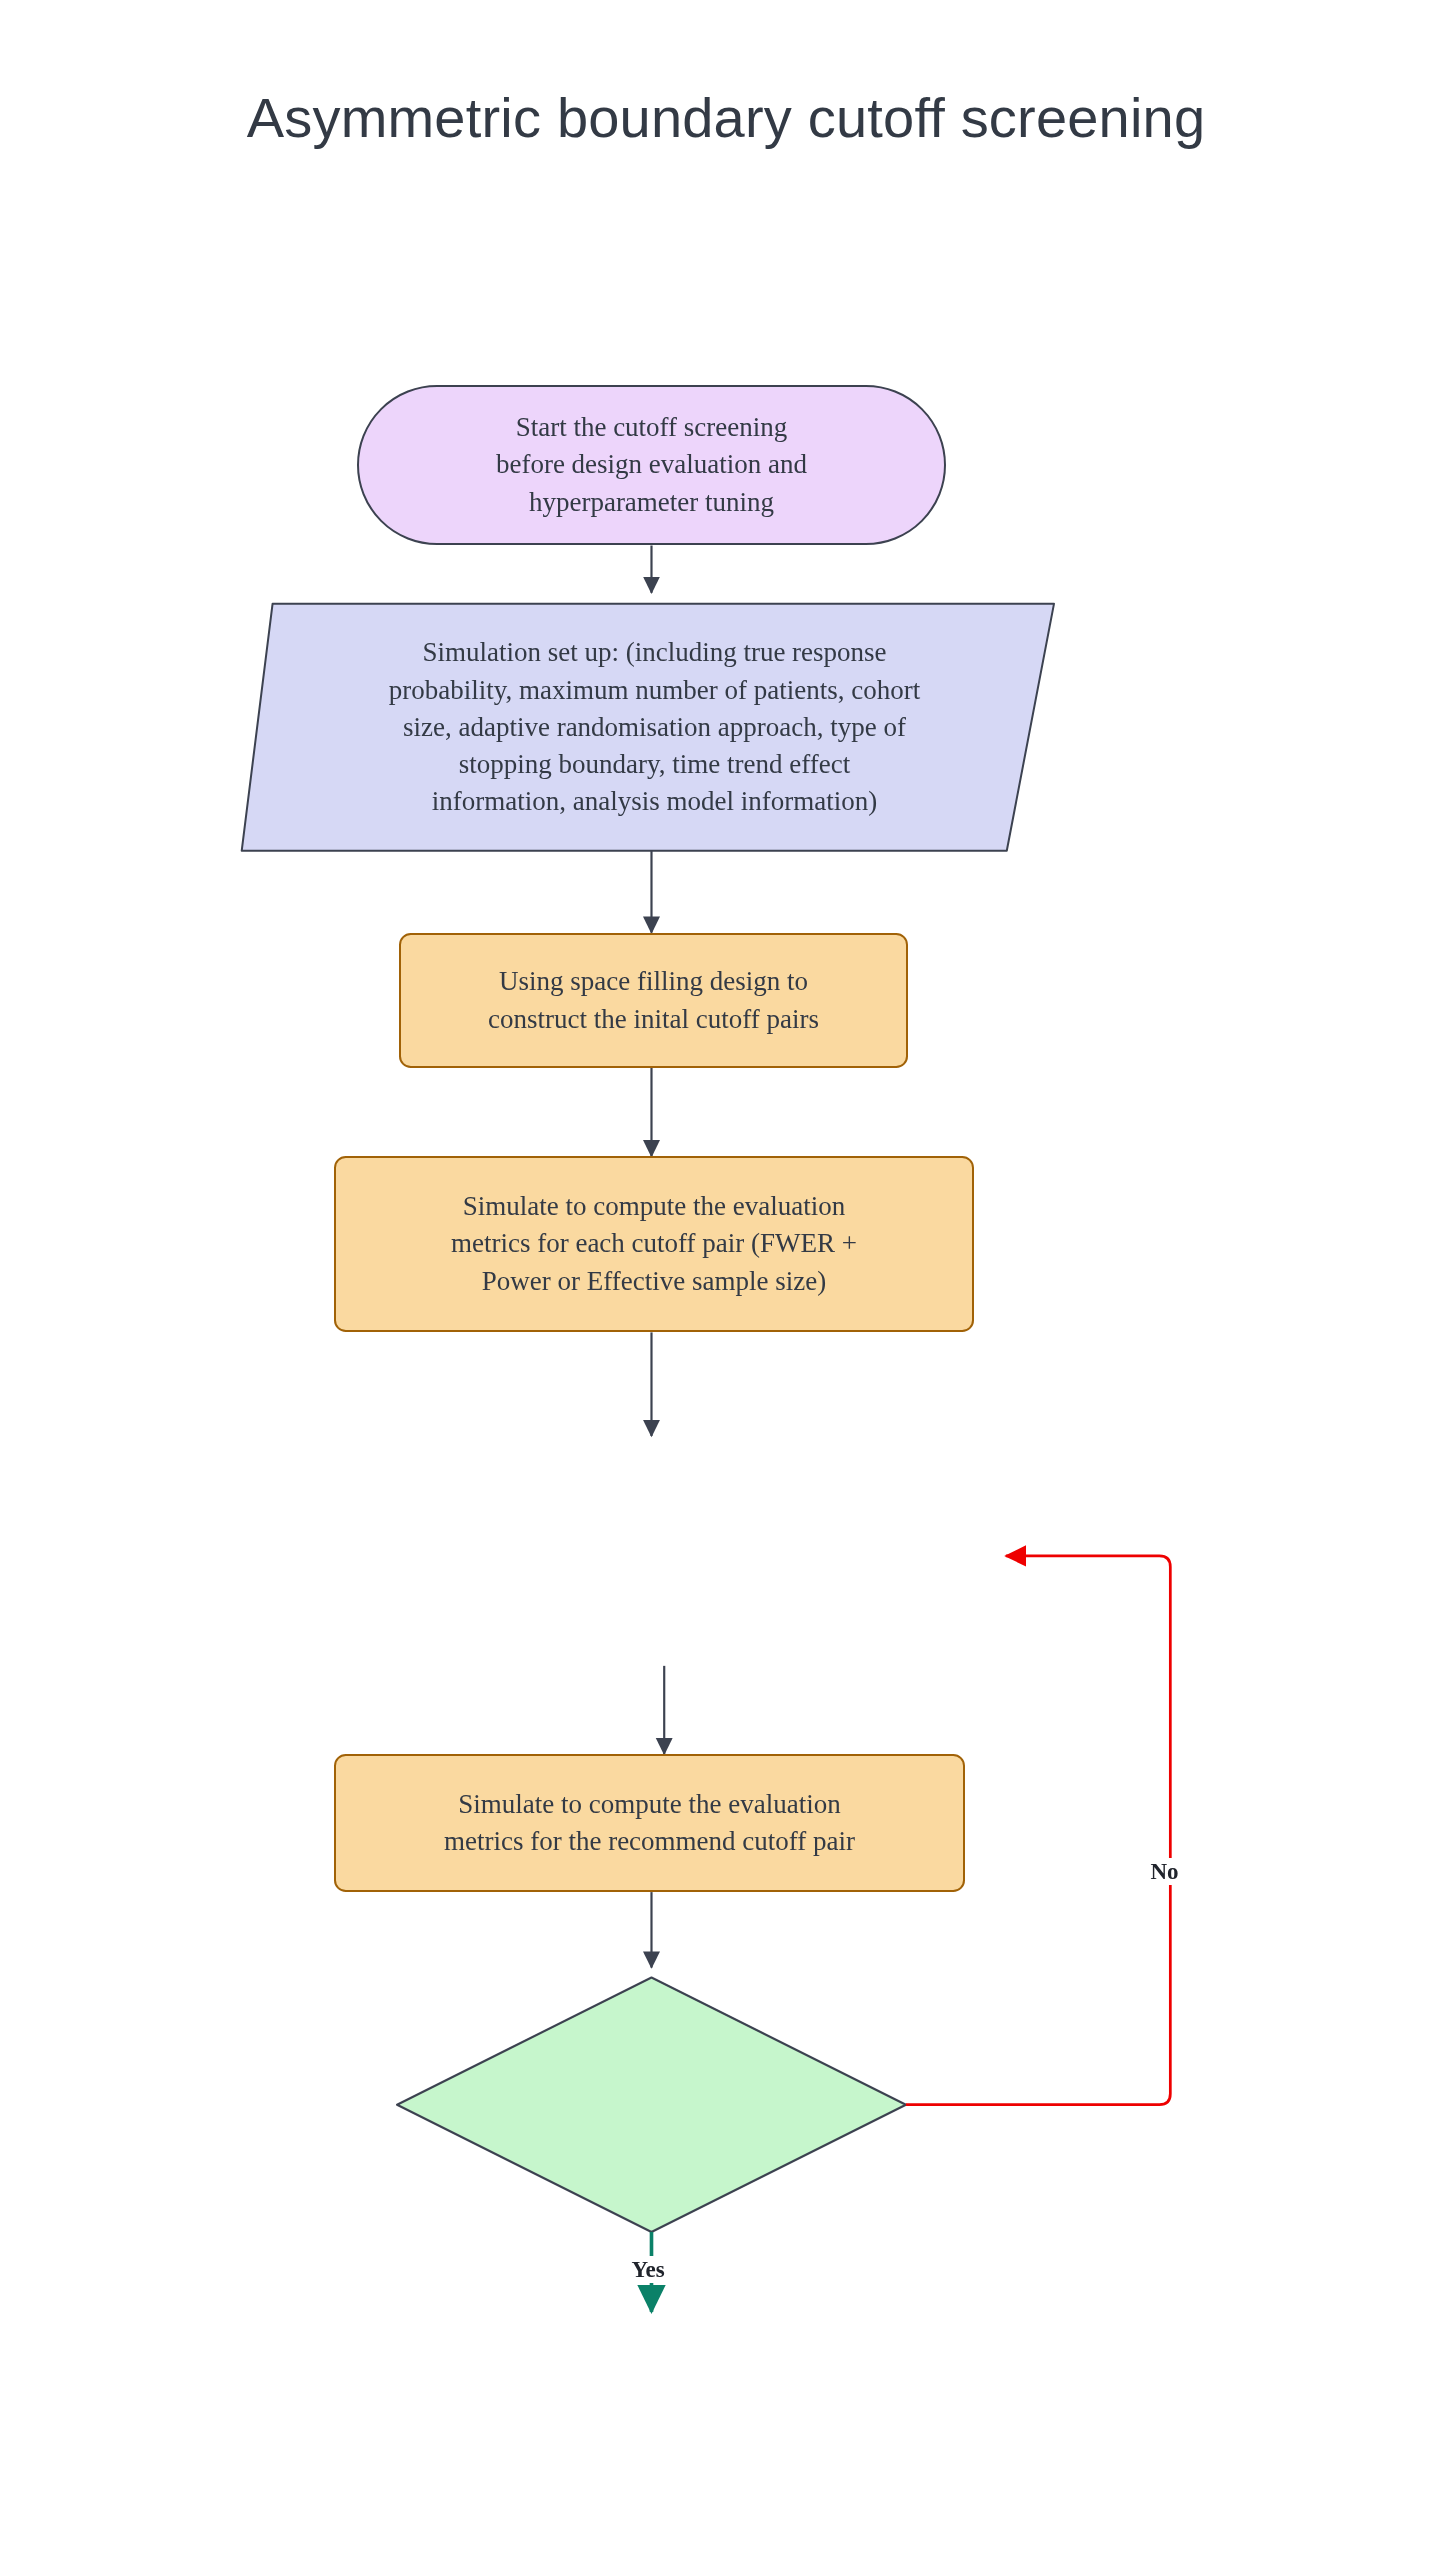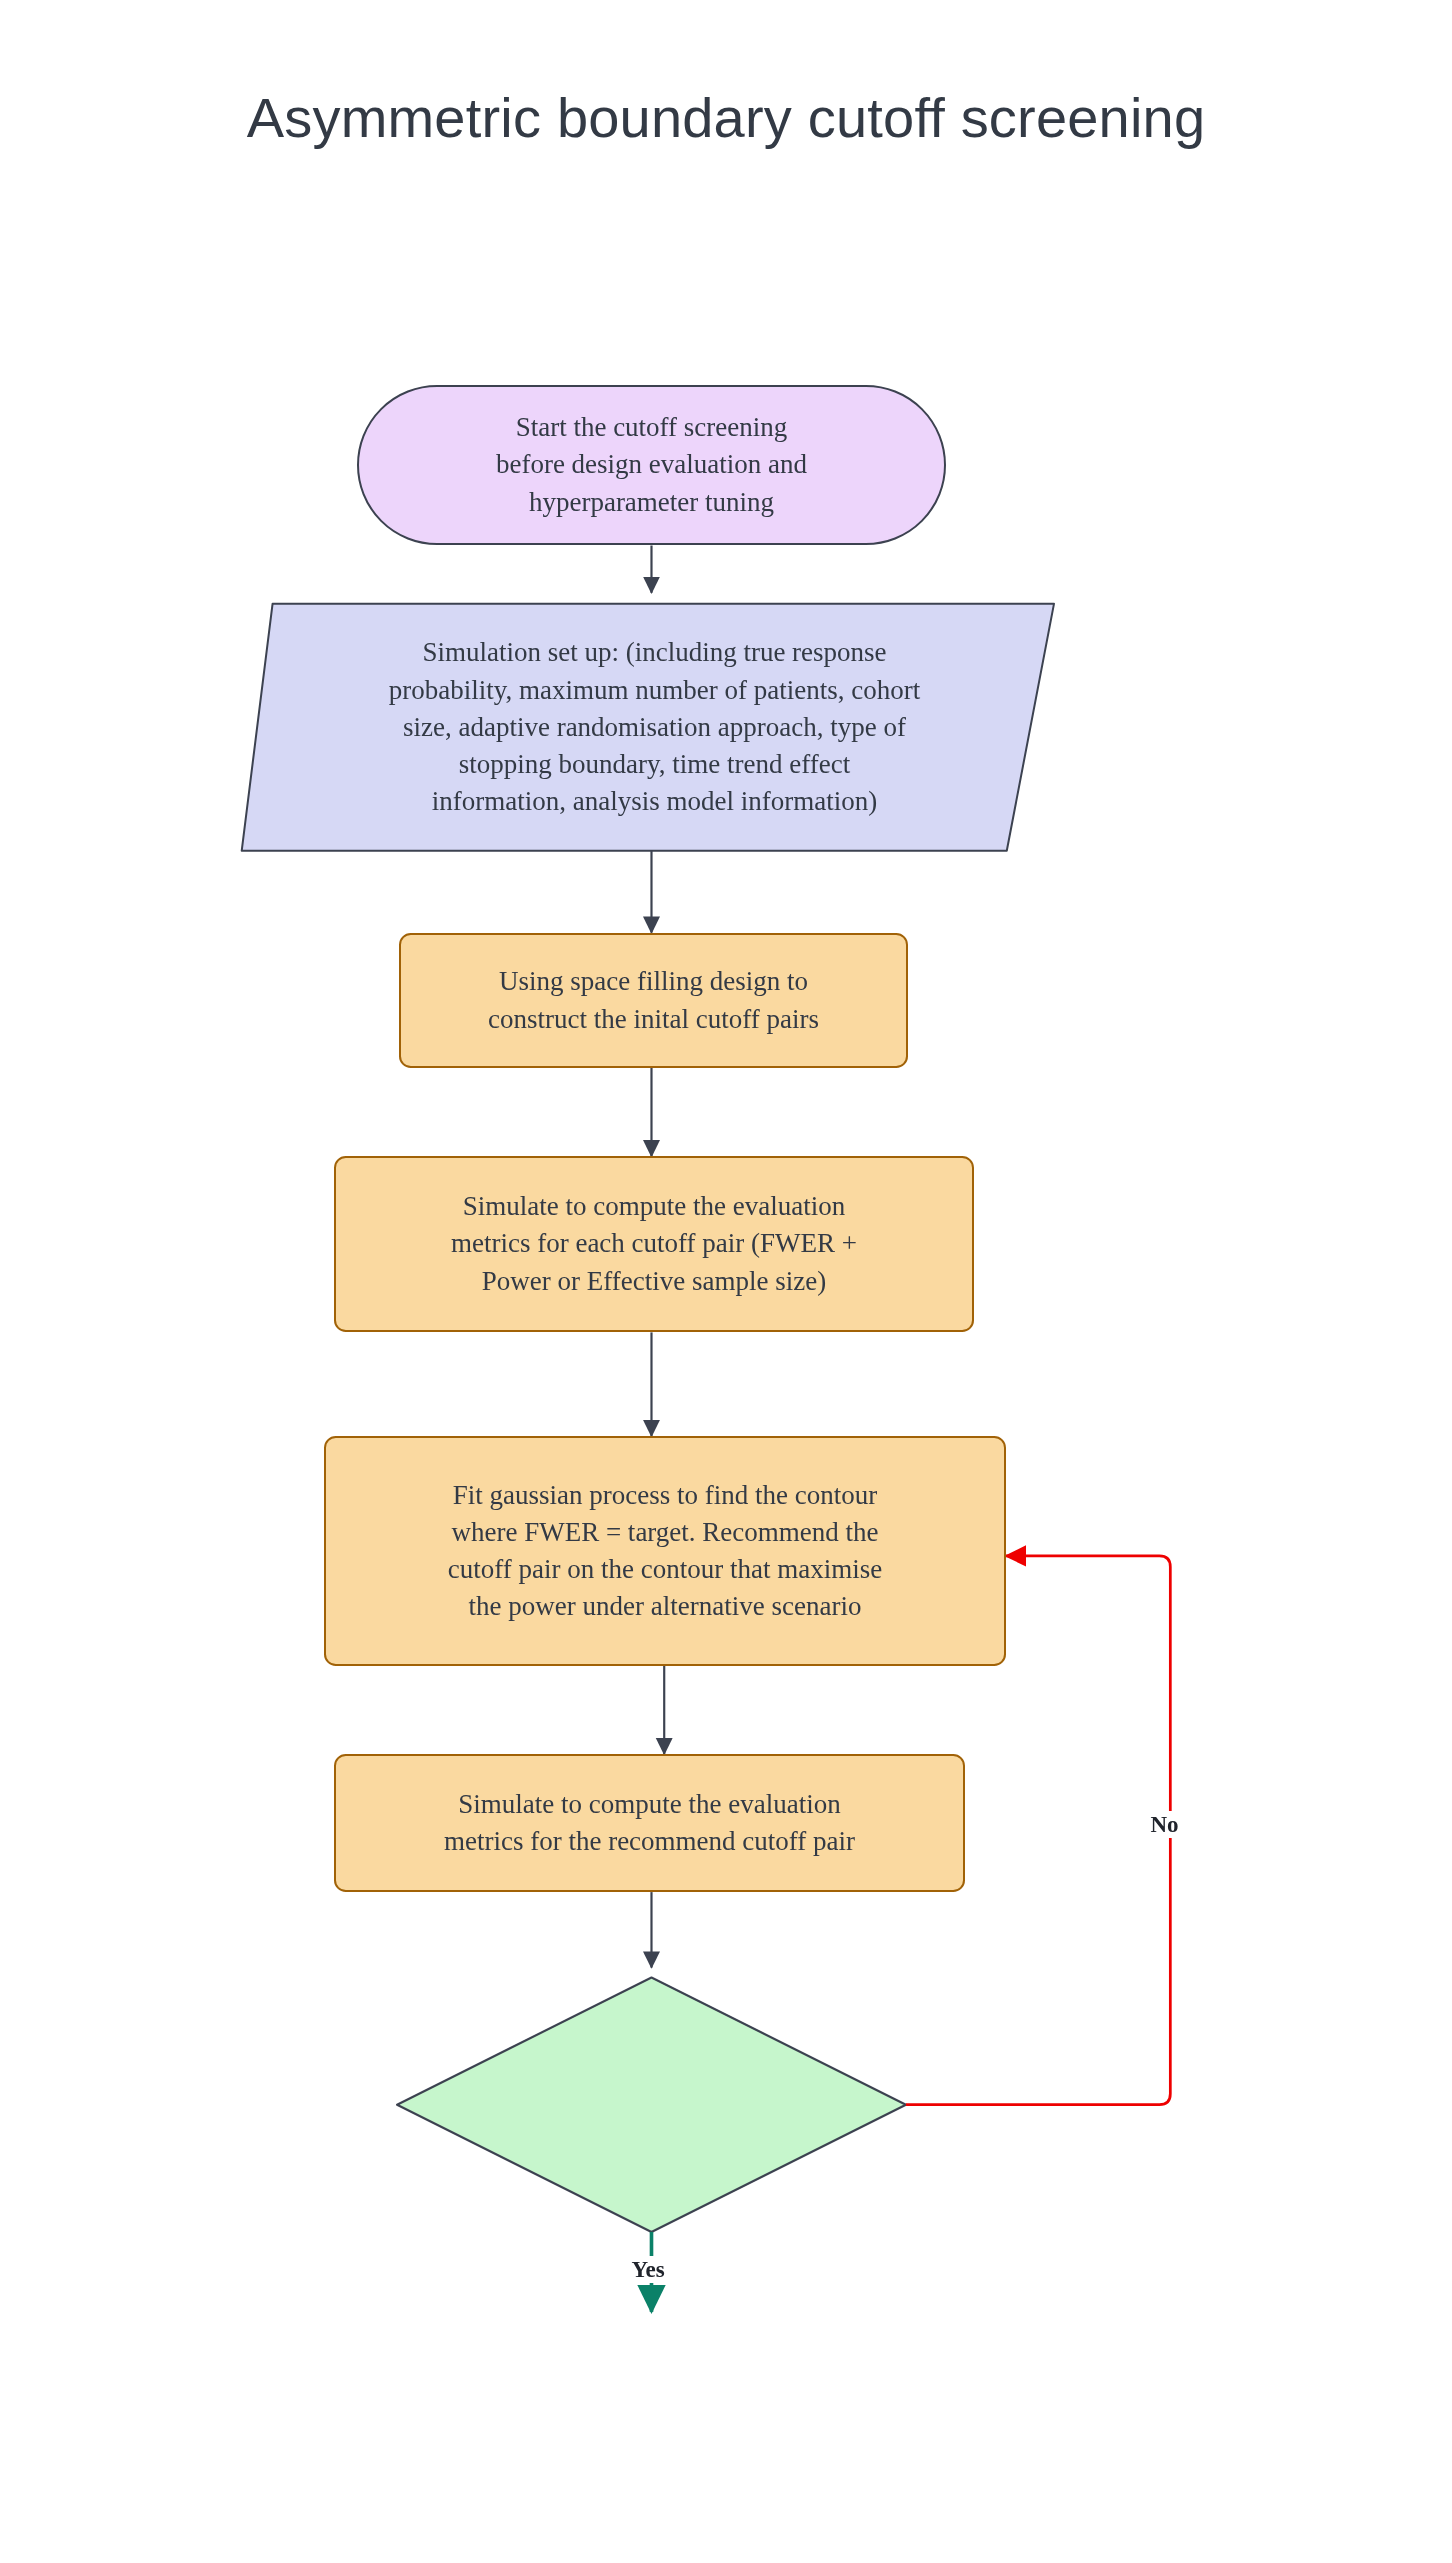--- a/index.html
+++ b/index.html
@@ -162,32 +162,26 @@
     <span class="node-text">Using space filling design to
 construct the inital cutoff pairs</span>
   </div>
 
   <div class="node node-process" style="left:334px; top:1156px; width:640px; height:176px;">
     <span class="node-text">Simulate to compute the evaluation
 metrics for each cutoff pair (FWER +
 Power or Effective sample size)</span>
   </div>
 
-  <div class="node node-process" style="left:324px; top:1436px; width:682px; height:230px;">
-    <span class="node-text">Fit gaussian process to find the contour
-where FWER = target. Recommend the
-cutoff pair on the contour that maximise
-the power under alternative scenario</span>
-  </div>
 
   <div class="node node-process" style="left:334px; top:1754px; width:631px; height:138px;">
     <span class="node-text">Simulate to compute the evaluation
 metrics for the recommend cutoff pair</span>
   </div>
 
 
 
-  <div class="edge-label" style="left:1146px; top:1811px;">No</div>
+  <div class="edge-label" style="left:1146px; top:1858px;">No</div>
 
   <div class="edge-label" style="left:627px; top:2256px;">Yes</div>
 
 </div>
 
 
 </body></html>

